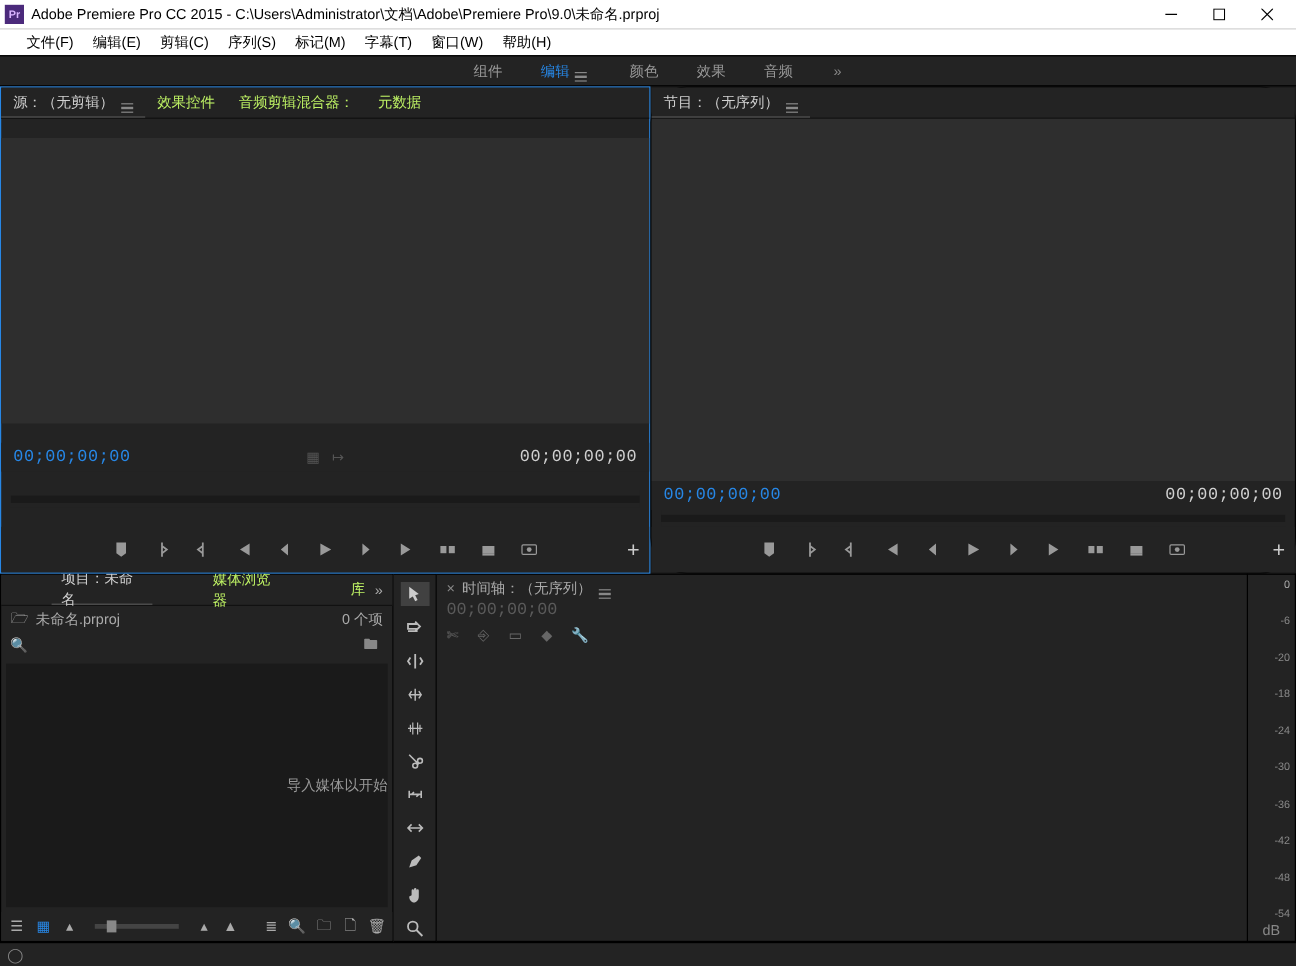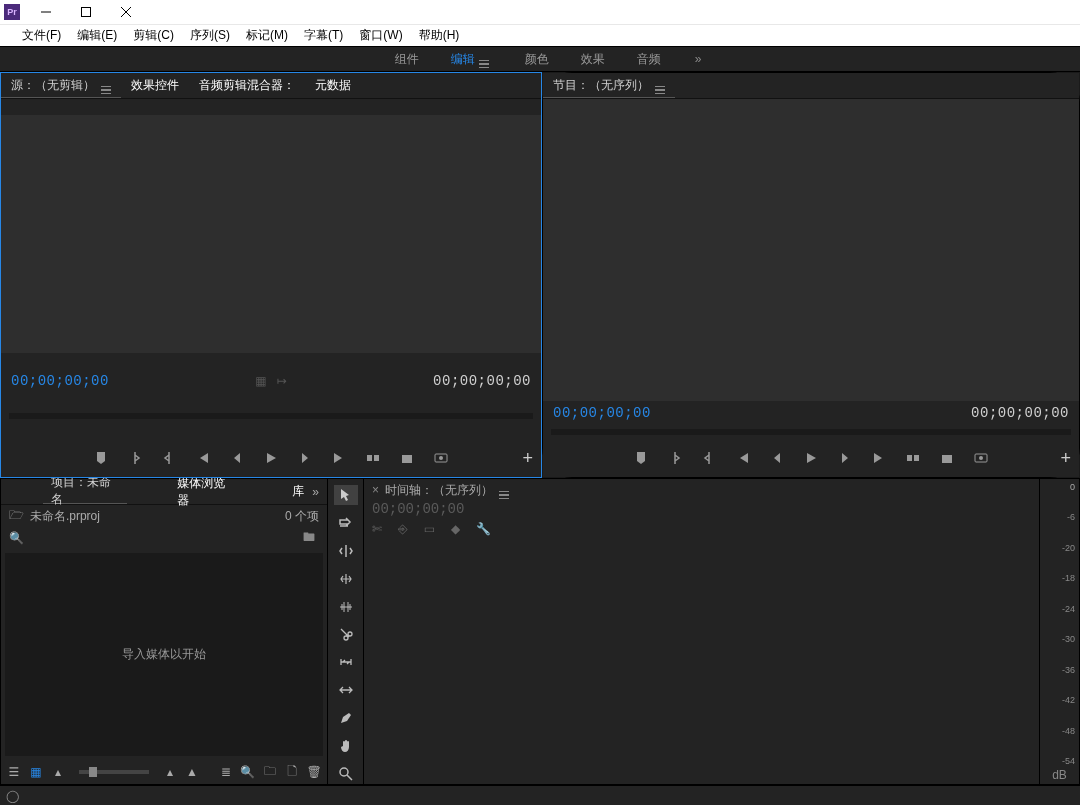--- a/index.html
+++ b/index.html
@@ -28,21 +28,21 @@
 .main { display: flex; height: calc(805px - 24px - 22px - 26px - 20px); }
 
 .top-row { display: flex; height: 406px; }
 .bottom-row { display: flex; flex: 1; min-height:0; }
 
 .panel { background: #232323; border: 1px solid #000; position: relative; display:flex; flex-direction:column;}
 .source-panel { width: 542px; border: 1px solid #2787e6; gap: 16px; }
 .program-panel { flex: 1; border-radius: 30px; }
 
 .panel-tabs { height: 26px; display: flex; align-items: center; background: #232323; border-bottom: 1px solid #111;}
-.ptab { padding: 0 10px; height: 100%; display: flex; align-items: center; color: #ffffff; font-size: 12px; cursor: default; }
+.ptab { padding: 0 10px; height: 100%; display: flex; align-items: center; color: #bef264; font-size: 12px; cursor: default; }
 .ptab.active { color: #d0d0d0; border-bottom:1px solid #555;}
 .ptab .menu-ic { margin-left: 6px; color:#888;}
 
 .monitor-area { flex: 1; background: #2e2e2e; }
 
 .timecode-row { height: 24px; display: flex; align-items: center; padding: 0 10px; justify-content: space-between; background:#232323;}
 .tc { color: #2787e6; font-family: "Courier New", monospace; font-size: 14px; letter-spacing: 0.5px;}
 .tc.right { color:#d0d0d0;}
 .tc-mid-icons { display:flex; gap:10px; color:#555;}
 
@@ -53,21 +53,21 @@
 
 
 .project-panel { width: 328px; background:#232323; border:1px solid #000; display:flex; flex-direction:column;}
 .project-panel .panel-tabs .ptab { padding: 0 8px; margin-left: 42px;}
 .prj-path-row { height:22px; display:flex; align-items:center; padding:0 8px; color:#aaa; font-size:12px;}
 .prj-path-row .folder-ic{ margin-right:6px;}
 .prj-path-row .count{ margin-left:auto; color:#aaa;}
 .prj-search-row { height:22px; display:flex; align-items:center; padding:0 8px;}
 .prj-search-row .mag{ color:#aaa;}
 .prj-search-row .sep{ margin-left:auto; width:20px; height:14px; display:flex; align-items:center; justify-content:center; color:#888;}
-.prj-content { flex:1; background:#1a1a1a; margin:4px 4px; display:flex; align-items:center; justify-content:center; color:#999; font-size:12px;}
+.prj-content { flex:1; background:#1a1a1a; margin:4px 4px; display:flex; align-items:center; justify-content:flex-end; color:#999; font-size:12px;}
 .prj-footer { height:24px; display:flex; align-items:center; padding:0 6px; gap:8px; background:#232323; color:#aaa;}
 .prj-footer .f-icon{ width:14px; height:14px; display:inline-flex; align-items:center; justify-content:center;}
 .prj-footer .f-icon.active{ color:#2787e6;}
 .prj-footer .slider-track{ flex:0 0 70px; height:4px; background:#444; position:relative; margin: 0 6px;}
 .prj-footer .slider-thumb{ position:absolute; left:10px; top:-3px; width:8px; height:10px; background:#888;}
 .prj-footer .spacer{ flex:1;}
 
 .toolbar { width: 36px; background:#232323; border:1px solid #000; border-left:none; display:flex; flex-direction:column; align-items:center; padding-top:6px; gap:8px;}
 .tool { width:24px; height:22px; display:flex; align-items:center; justify-content:center; color:#bbb;}
 .tool.active{ background:#414141;}
@@ -93,20 +93,21 @@
 
 .mi-lines{ display:inline-flex; flex-direction:column; gap:2px;}
 .mi-lines span{ display:block; width:10px; height:1.5px; background:#888;}
 
 </style>
 </head>
 <body>
 
 <div class="titlebar">
   <span class="logo">Pr</span>
+  <span class="title">Adobe Premiere Pro CC 2015 - C:\Users\Administrator\文档\Adobe\Premiere Pro\9.0\未命名.prproj</span>
   <div class="win-controls">
     <div class="win-btn">
         <svg viewBox="0 0 10 10">
           <line x1="0" y1="5" x2="10" y2="5" stroke="#000" stroke-width="1"></line>
         </svg>
       </div>
     <div class="win-btn">
         <svg viewBox="0 0 10 10">
           <rect x="0.5" y="0.5" width="9" height="9" fill="none" stroke="#000" stroke-width="1"></rect>
         </svg>

